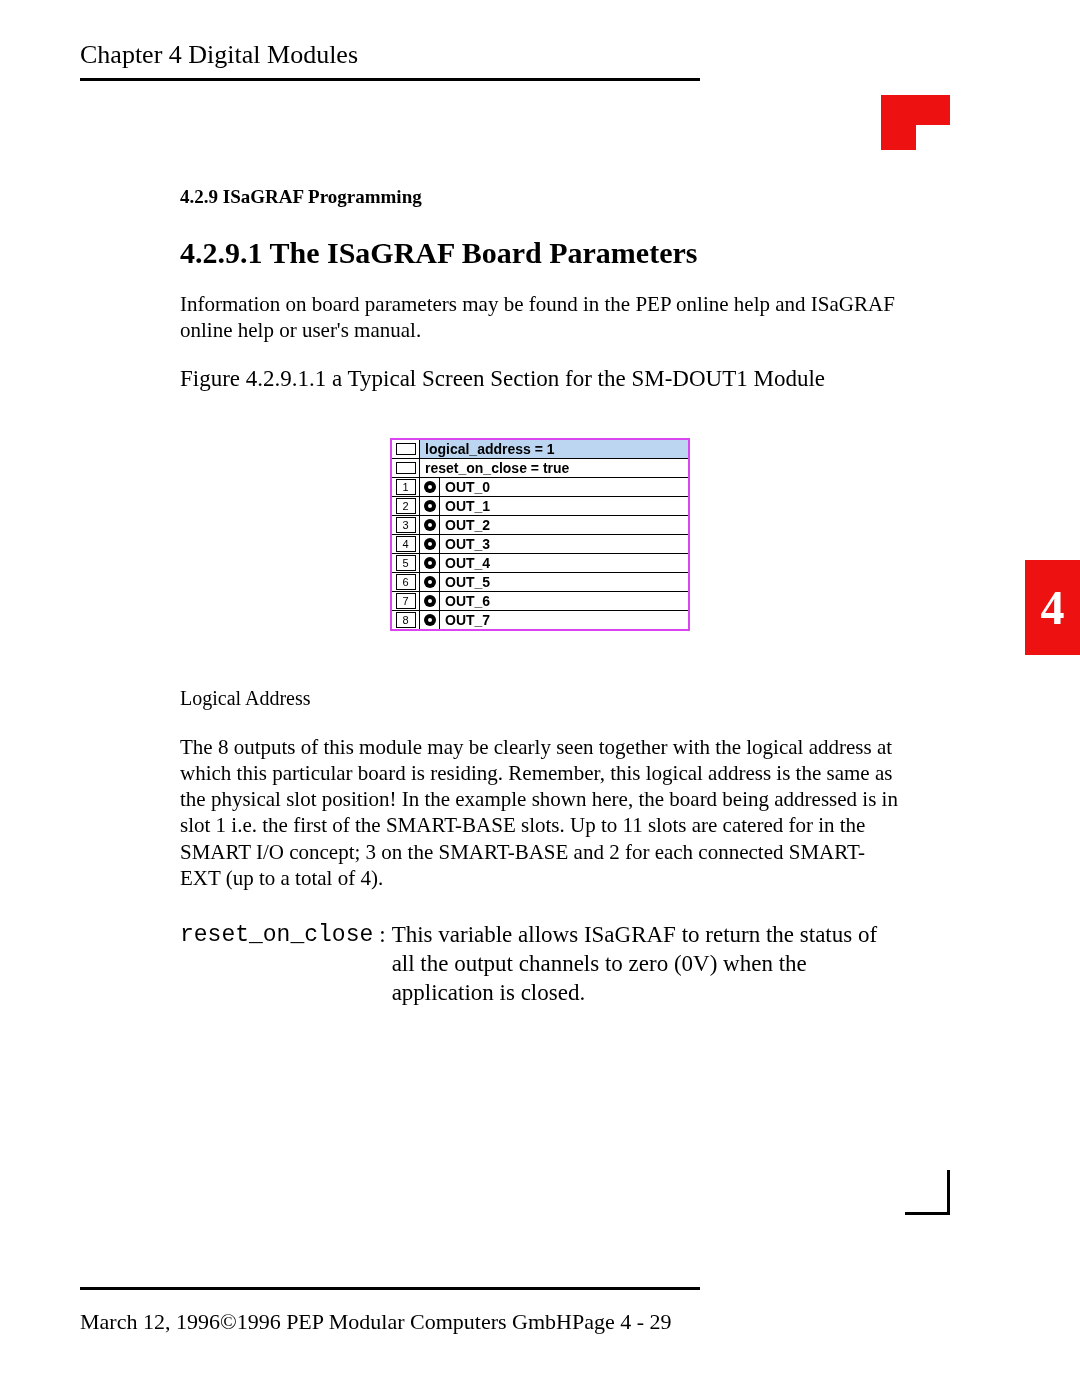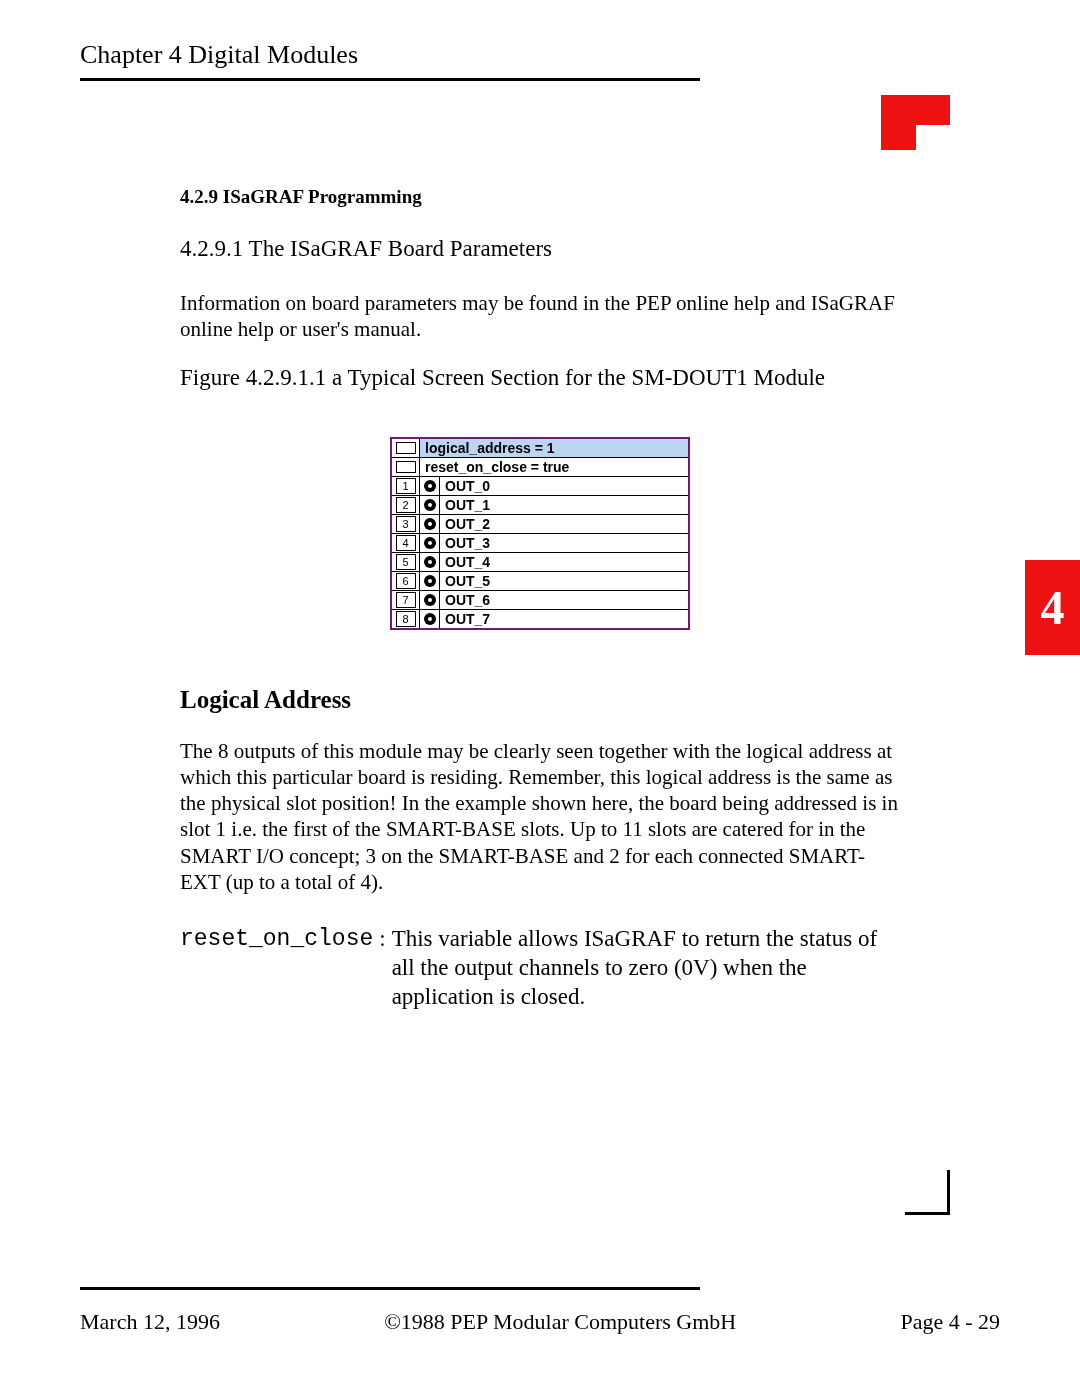--- a/index.html
+++ b/index.html
@@ -55,38 +55,38 @@
   .content {
     margin: 105px 0 0 100px;
     width: 720px;
   }
   h3.section {
     font-size: 19px;
     font-weight: bold;
     margin-bottom: 28px;
   }
   h4.subsection {
-    font-size: 23px;
-    font-weight: normal;
-    margin-bottom: 28px;
+    font-size: 30px;
+    font-weight: bold;
+    margin-bottom: 21px;
   }
   p.body {
     font-size: 21px;
     line-height: 1.25;
     margin-bottom: 22px;
   }
   p.figcap {
     font-size: 23px;
     font-weight: normal;
     margin: 8px 0 46px 0;
   }
   .figure {
     margin: 0 auto 56px auto;
     width: 300px;
-    border: 2px solid #701a75;
+    border: 2px solid #d946ef;
     background: #fff;
     font-family: Arial, Helvetica, sans-serif;
     font-size: 14px;
   }
   .figrow {
     display: flex;
     align-items: stretch;
     border-bottom: 1px solid #000;
   }
   .figrow:last-child { border-bottom: none; }
@@ -142,22 +142,22 @@
   }
   .figcell-label {
     flex: 1;
     padding: 1px 5px;
     font-weight: bold;
   }
   .figrow.highlight .figcell-label {
     background: #bcd5f0;
   }
   h4.para-head {
-    font-size: 25px;
-    font-weight: bold;
+    font-size: 20px;
+    font-weight: normal;
     margin: 4px 0 24px 0;
   }
   .msi {
     display: flex;
     font-size: 23px;
     line-height: 1.25;
     margin-top: 30px;
   }
   .msi .key {
     font-family: "Courier New", monospace;
@@ -195,23 +195,22 @@
     width: 620px;
     height: 3px;
     background: #000;
   }
   .footer-row {
     position: absolute;
     left: 80px;
     bottom: 40px;
     width: 920px;
     display: flex;
-    justify-content: space-between;
+    justify-content: flex-start;
     font-size: 22px;
-    gap: 32px;
   }
 </style>
 </head>
 <body>
 
 <div class="page">
   <div class="header-row">
     <span>Chapter 4  Digital Modules</span>
   </div>
   <div class="hr-top"></div>
@@ -328,16 +327,16 @@
   <div class="side-tab">4</div>
 
   <div class="corner-mark">
     <div class="v"></div>
       <div class="h"></div>
   </div>
 
   <div class="hr-bottom"></div>
   <div class="footer-row">
     <span>March 12, 1996</span>
-    <span>©1988 PEP Modular Computers GmbH</span>
+    <span>©1996 PEP Modular Computers GmbH</span>
     <span>Page 4 - 29</span>
   </div>
 </div>
 
 </body></html>

